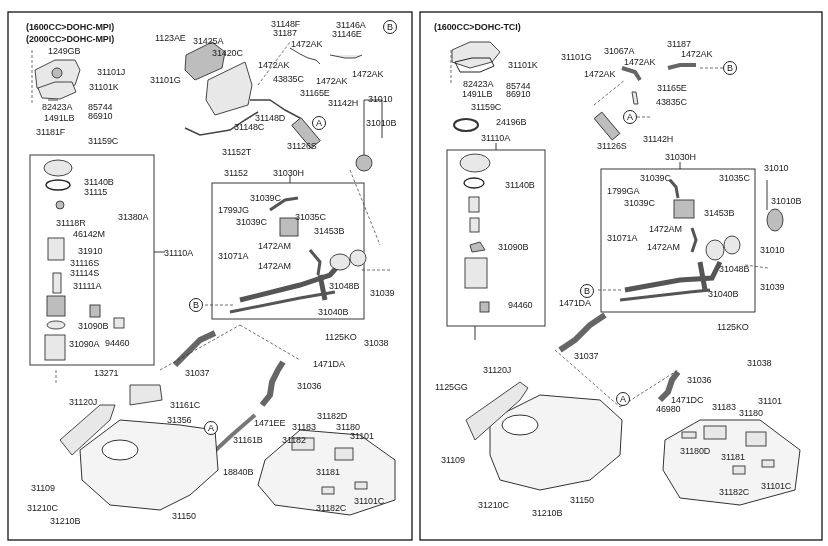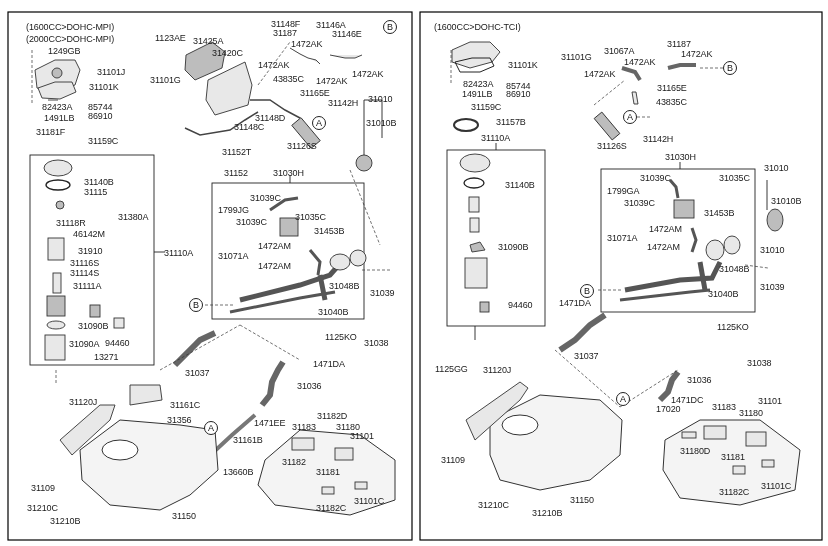--- a/index.html
+++ b/index.html
@@ -1,21 +1,21 @@
 <!DOCTYPE html>
 <html><head>
 <meta charset="utf-8">
 <style>
   html, body { margin: 0; padding: 0; background: #ffffff; }
   body { width: 828px; height: 546px; position: relative; overflow: hidden;
          font-family: "Liberation Sans", sans-serif; }
   #stage { position: absolute; left: 0; top: 0; width: 828px; height: 546px; }
   .lbl { position: absolute; font-size: 9px; color: #1a1a1a; white-space: nowrap;
          line-height: 10px; font-family: "Liberation Sans", sans-serif; letter-spacing: -0.1px; }
-  .cap { font-size: 9px; }
+  .cap { font-size: 9px; font-weight: bold; }
   .marker { position: absolute; width: 12px; height: 12px; border: 1px solid #222;
             border-radius: 50%; font-size: 9px; line-height: 12px; text-align: center;
             color: #111; background: #fff; font-family: "Liberation Sans", sans-serif; }
   svg { position: absolute; left: 0; top: 0; }
   .ln { stroke: #222; stroke-width: 0.9; fill: none; }
   .dash { stroke: #333; stroke-width: 0.7; fill: none; stroke-dasharray: 3 2; }
   .part { stroke: #333; stroke-width: 0.9; fill: #e8e8e8; }
   .partd { stroke: #333; stroke-width: 0.9; fill: #bdbdbd; }
   .tank { stroke: #333; stroke-width: 1; fill: #f4f4f4; }
 </style>
@@ -188,21 +188,21 @@
 <div class="lbl" style="left:88px;top:102px">85744</div>
 <div class="lbl" style="left:88px;top:111px">86910</div>
 
 <div class="lbl" style="left:155px;top:33px">1123AE</div>
 <div class="lbl" style="left:193px;top:36px">31425A</div>
 <div class="lbl" style="left:212px;top:48px">31420C</div>
 <div class="lbl" style="left:271px;top:19px">31148F</div>
 <div class="lbl" style="left:273px;top:28px">31187</div>
 <div class="lbl" style="left:291px;top:39px">1472AK</div>
 <div class="lbl" style="left:258px;top:60px">1472AK</div>
-<div class="lbl" style="left:316px;top:20px">31146A</div>
+<div class="lbl" style="left:336px;top:20px">31146A</div>
 <div class="lbl" style="left:332px;top:29px">31146E</div>
 <div class="lbl" style="left:352px;top:69px">1472AK</div>
 <div class="lbl" style="left:273px;top:74px">43835C</div>
 <div class="lbl" style="left:316px;top:76px">1472AK</div>
 <div class="lbl" style="left:300px;top:88px">31165E</div>
 <div class="lbl" style="left:255px;top:113px">31148D</div>
 <div class="lbl" style="left:234px;top:122px">31148C</div>
 <div class="lbl" style="left:222px;top:147px">31152T</div>
 <div class="lbl" style="left:224px;top:168px">31152</div>
 <div class="lbl" style="left:328px;top:98px">31142H</div>
@@ -236,55 +236,55 @@
 <div class="lbl" style="left:218px;top:251px">31071A</div>
 <div class="lbl" style="left:258px;top:261px">1472AM</div>
 <div class="lbl" style="left:329px;top:281px">31048B</div>
 <div class="lbl" style="left:370px;top:288px">31039</div>
 <div class="lbl" style="left:318px;top:307px">31040B</div>
 <div class="lbl" style="left:325px;top:332px">1125KO</div>
 <div class="lbl" style="left:364px;top:338px">31038</div>
 <div class="lbl" style="left:185px;top:368px">31037</div>
 <div class="lbl" style="left:313px;top:359px">1471DA</div>
 <div class="lbl" style="left:297px;top:381px">31036</div>
-<div class="lbl" style="left:94px;top:352px">13271</div>
+<div class="lbl" style="left:94px;top:368px">13271</div>
 <div class="lbl" style="left:69px;top:397px">31120J</div>
 <div class="lbl" style="left:170px;top:400px">31161C</div>
 <div class="lbl" style="left:167px;top:415px">31356</div>
 <div class="lbl" style="left:254px;top:418px">1471EE</div>
 <div class="lbl" style="left:233px;top:435px">31161B</div>
-<div class="lbl" style="left:223px;top:467px">13660B</div>
+<div class="lbl" style="left:223px;top:467px">18840B</div>
 <div class="lbl" style="left:31px;top:483px">31109</div>
 <div class="lbl" style="left:27px;top:503px">31210C</div>
 <div class="lbl" style="left:50px;top:516px">31210B</div>
 <div class="lbl" style="left:172px;top:511px">31150</div>
 <div class="lbl" style="left:317px;top:411px">31182D</div>
 <div class="lbl" style="left:292px;top:422px">31183</div>
 <div class="lbl" style="left:336px;top:422px">31180</div>
 <div class="lbl" style="left:350px;top:431px">31101</div>
-<div class="lbl" style="left:282px;top:457px">31182</div>
+<div class="lbl" style="left:282px;top:435px">31182</div>
 <div class="lbl" style="left:316px;top:467px">31181</div>
 <div class="lbl" style="left:316px;top:503px">31182C</div>
 <div class="lbl" style="left:354px;top:496px">31101C</div>
 
 <div class="marker" style="left:312px;top:116px">A</div>
 <div class="marker" style="left:383px;top:20px">B</div>
 <div class="marker" style="left:189px;top:298px">B</div>
 <div class="marker" style="left:204px;top:421px">A</div>
 
 <div class="lbl cap" style="left:434px;top:22px">(1600CC&gt;DOHC-TCI)</div>
 
 <div class="lbl" style="left:561px;top:52px">31101G</div>
 <div class="lbl" style="left:508px;top:60px">31101K</div>
 <div class="lbl" style="left:463px;top:79px">82423A</div>
 <div class="lbl" style="left:506px;top:81px">85744</div>
 <div class="lbl" style="left:462px;top:89px">1491LB</div>
 <div class="lbl" style="left:506px;top:89px">86910</div>
 <div class="lbl" style="left:471px;top:102px">31159C</div>
-<div class="lbl" style="left:496px;top:117px">31157B</div>
+<div class="lbl" style="left:496px;top:117px">24196B</div>
 <div class="lbl" style="left:481px;top:133px">31110A</div>
 
 <div class="lbl" style="left:604px;top:46px">31067A</div>
 <div class="lbl" style="left:667px;top:39px">31187</div>
 <div class="lbl" style="left:624px;top:57px">1472AK</div>
 <div class="lbl" style="left:584px;top:69px">1472AK</div>
 <div class="lbl" style="left:681px;top:49px">1472AK</div>
 <div class="lbl" style="left:657px;top:83px">31165E</div>
 <div class="lbl" style="left:656px;top:97px">43835C</div>
 <div class="lbl" style="left:597px;top:141px">31126S</div>
@@ -309,23 +309,23 @@
 <div class="lbl" style="left:771px;top:196px">31010B</div>
 <div class="lbl" style="left:760px;top:245px">31010</div>
 <div class="lbl" style="left:760px;top:282px">31039</div>
 
 <div class="lbl" style="left:559px;top:298px">1471DA</div>
 <div class="lbl" style="left:717px;top:322px">1125KO</div>
 <div class="lbl" style="left:747px;top:358px">31038</div>
 <div class="lbl" style="left:574px;top:351px">31037</div>
 <div class="lbl" style="left:687px;top:375px">31036</div>
 <div class="lbl" style="left:671px;top:395px">1471DC</div>
-<div class="lbl" style="left:656px;top:404px">17020</div>
+<div class="lbl" style="left:656px;top:404px">46980</div>
 <div class="lbl" style="left:483px;top:365px">31120J</div>
-<div class="lbl" style="left:435px;top:364px">1125GG</div>
+<div class="lbl" style="left:435px;top:382px">1125GG</div>
 <div class="lbl" style="left:441px;top:455px">31109</div>
 <div class="lbl" style="left:478px;top:500px">31210C</div>
 <div class="lbl" style="left:532px;top:508px">31210B</div>
 <div class="lbl" style="left:570px;top:495px">31150</div>
 <div class="lbl" style="left:712px;top:402px">31183</div>
 <div class="lbl" style="left:739px;top:408px">31180</div>
 <div class="lbl" style="left:758px;top:396px">31101</div>
 <div class="lbl" style="left:680px;top:446px">31180D</div>
 <div class="lbl" style="left:721px;top:452px">31181</div>
 <div class="lbl" style="left:719px;top:487px">31182C</div>

